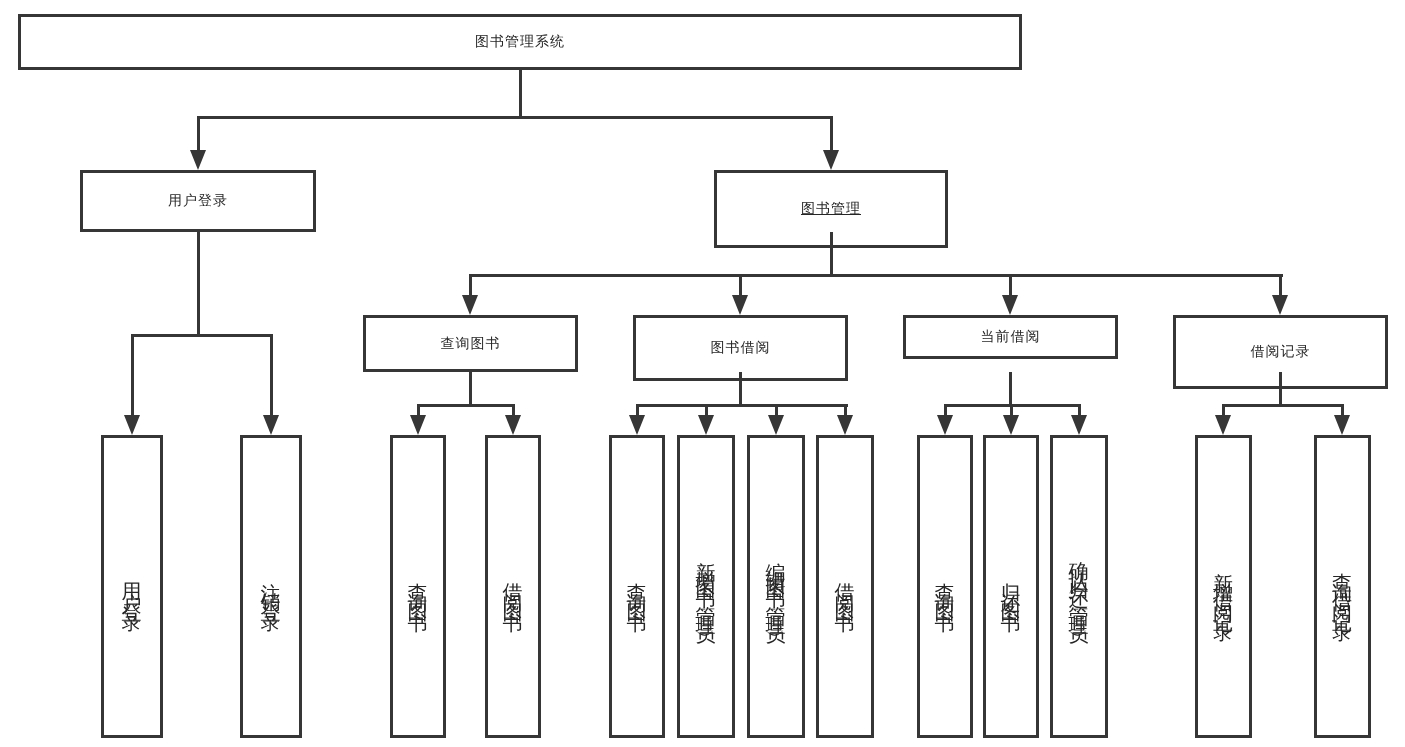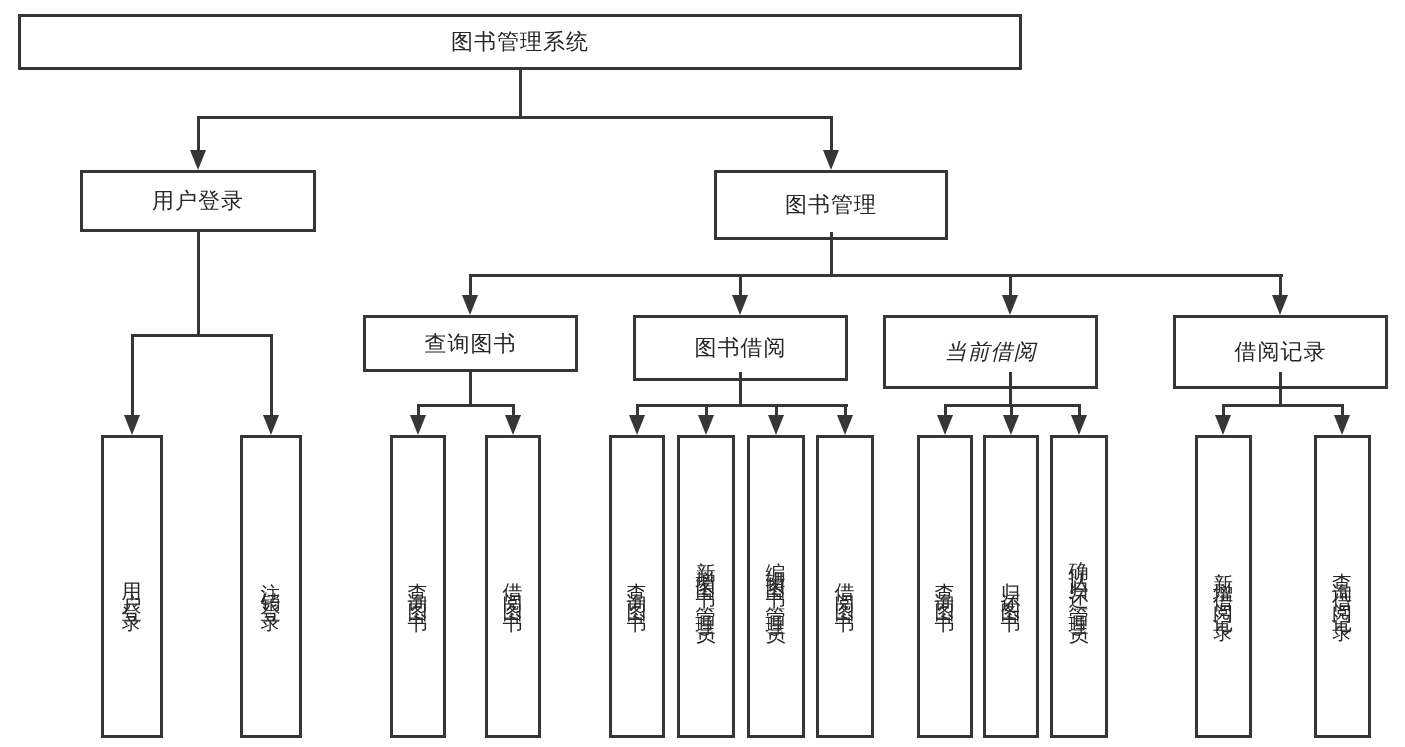--- a/index.html
+++ b/index.html
@@ -15,21 +15,21 @@
   .box {
     position: absolute;
     box-sizing: border-box;
     border: 3px solid #363636;
     background: #ffffff;
     display: flex;
     align-items: center;
     justify-content: center;
   }
   .hbox {
-    font-size: 22px;
+    font-size: 14px;
     letter-spacing: 1px;
     white-space: nowrap;
   }
   .vbox {
     writing-mode: vertical-rl;
     text-orientation: mixed;
     font-size: 20px;
     letter-spacing: 10px;
     line-height: 1;
   }
@@ -63,25 +63,25 @@
   }
 </style>
 </head>
 <body>
 
 <div class="stage">
 
   <div class="box hbox" style="left:18px; top:14px; width:1004px; height:56px;">图书管理系统</div>
 
   <div class="box hbox" style="left:80px; top:170px; width:236px; height:62px;">用户登录</div>
-  <div class="box hbox" style="left:714px; top:170px; width:234px; height:70px;">图书管理</div>
+  <div class="box hbox" style="left:714px; top:170px; width:234px; height:78px;text-decoration:underline;">图书管理</div>
 
   <div class="box hbox" style="left:363px; top:315px; width:215px; height:57px;">查询图书</div>
   <div class="box hbox" style="left:633px; top:315px; width:215px; height:66px;">图书借阅</div>
-  <div class="box hbox" style="left:883px; top:315px; width:215px; height:74px;font-style:italic;">当前借阅</div>
+  <div class="box hbox" style="left:903px; top:315px; width:215px; height:44px;">当前借阅</div>
   <div class="box hbox" style="left:1173px; top:315px; width:215px; height:74px;">借阅记录</div>
 
   <div class="box vbox" style="left:101px; top:435px; width:62px; height:303px;">用户登录</div>
   <div class="box vbox" style="left:240px; top:435px; width:62px; height:303px;">注销登录</div>
 
   <div class="box vbox" style="left:390px; top:435px; width:56px; height:303px;">查询图书</div>
   <div class="box vbox" style="left:485px; top:435px; width:56px; height:303px;">借阅图书</div>
 
   <div class="box vbox" style="left:609px; top:435px; width:56px; height:303px;">查询图书</div>
   <div class="box vbox" style="left:677px; top:435px; width:58px; height:303px; letter-spacing:9px;">新增图书（管理员）</div>

